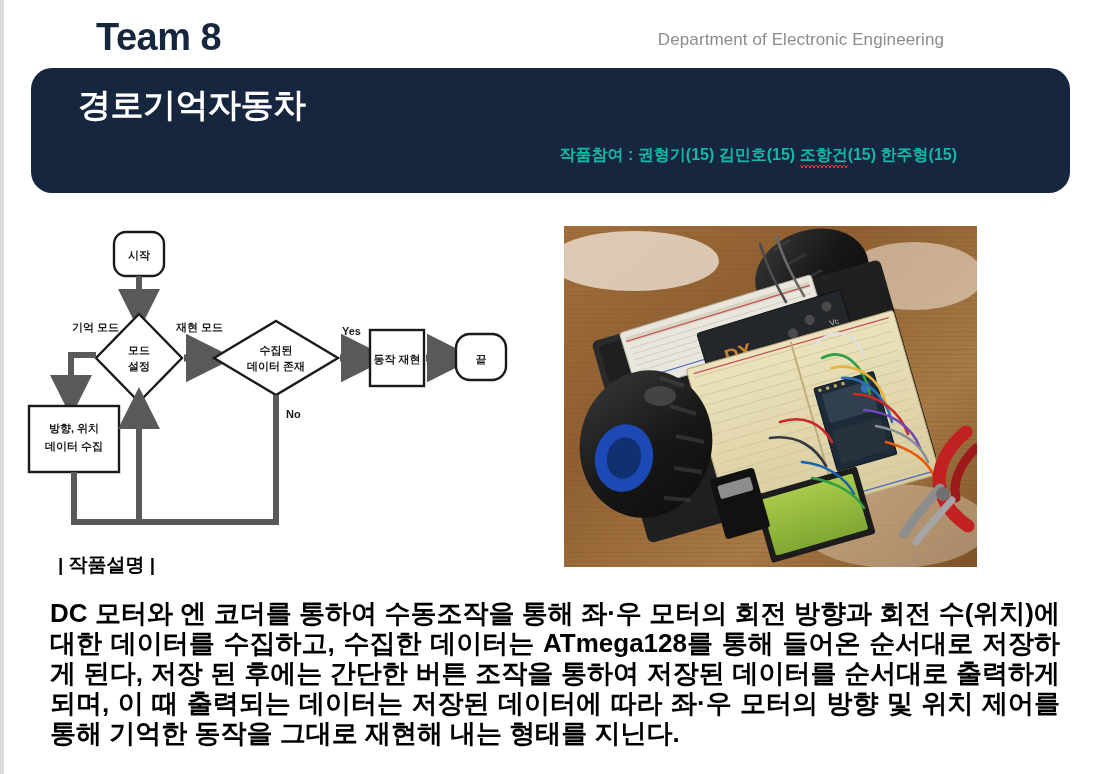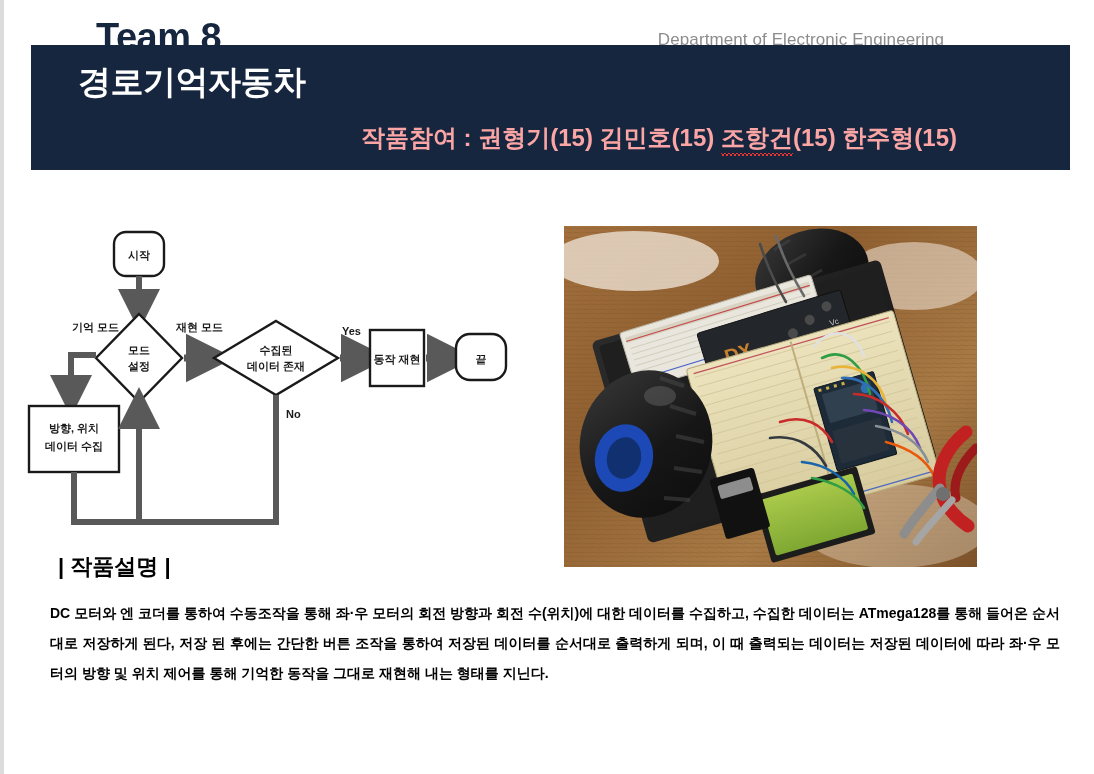--- a/index.html
+++ b/index.html
@@ -54,42 +54,43 @@
     top: 16px;
     font-size: 17px;
     color: #8c8c8c;
     white-space: nowrap;
     letter-spacing: 0.1px;
   }
 
   .navy-band {
     position: absolute;
     left: 31px;
-    top: 45px;
+    top: 68px;
     width: 1039px;
     height: 125px;
     background: #16263f;
+    border-radius: 21px;
   }
   .band-title {
     position: absolute;
     left: 47px;
     top: 15px;
     font-size: 33px;
     font-weight: bold;
     color: #ffffff;
     letter-spacing: -0.5px;
     white-space: nowrap;
   }
   .band-participants {
     position: absolute;
     right: 113px;
     top: 77px;
-    font-size: 24px;
-    font-weight: bold;
-    color: #fca5a5;
+    font-size: 16px;
+    font-weight: bold;
+    color: #14b8a6;
     white-space: nowrap;
   }
   .sp-err {
     position: relative;
     display: inline-block;
   }
   .sp-err::after {
     content: "";
     position: absolute;
     left: 0;
@@ -135,31 +136,31 @@
     overflow: hidden;
     background: #7a5230;
   }
   .photo svg { display: block; }
 
   
   .desc-heading {
     position: absolute;
     left: 58px;
     top: 552px;
-    font-size: 22px;
+    font-size: 19px;
     font-weight: bold;
     color: #000000;
     white-space: nowrap;
   }
   .desc-body {
     position: absolute;
     left: 50px;
     top: 598px;
     width: 1010px;
-    font-size: 14px;
+    font-size: 26px;
     font-weight: bold;
     line-height: 30px;
     color: #000000;
     text-align: justify;
     text-justify: inter-character;
     word-break: break-all;
   }
 </style>
 </head>
 <body>

